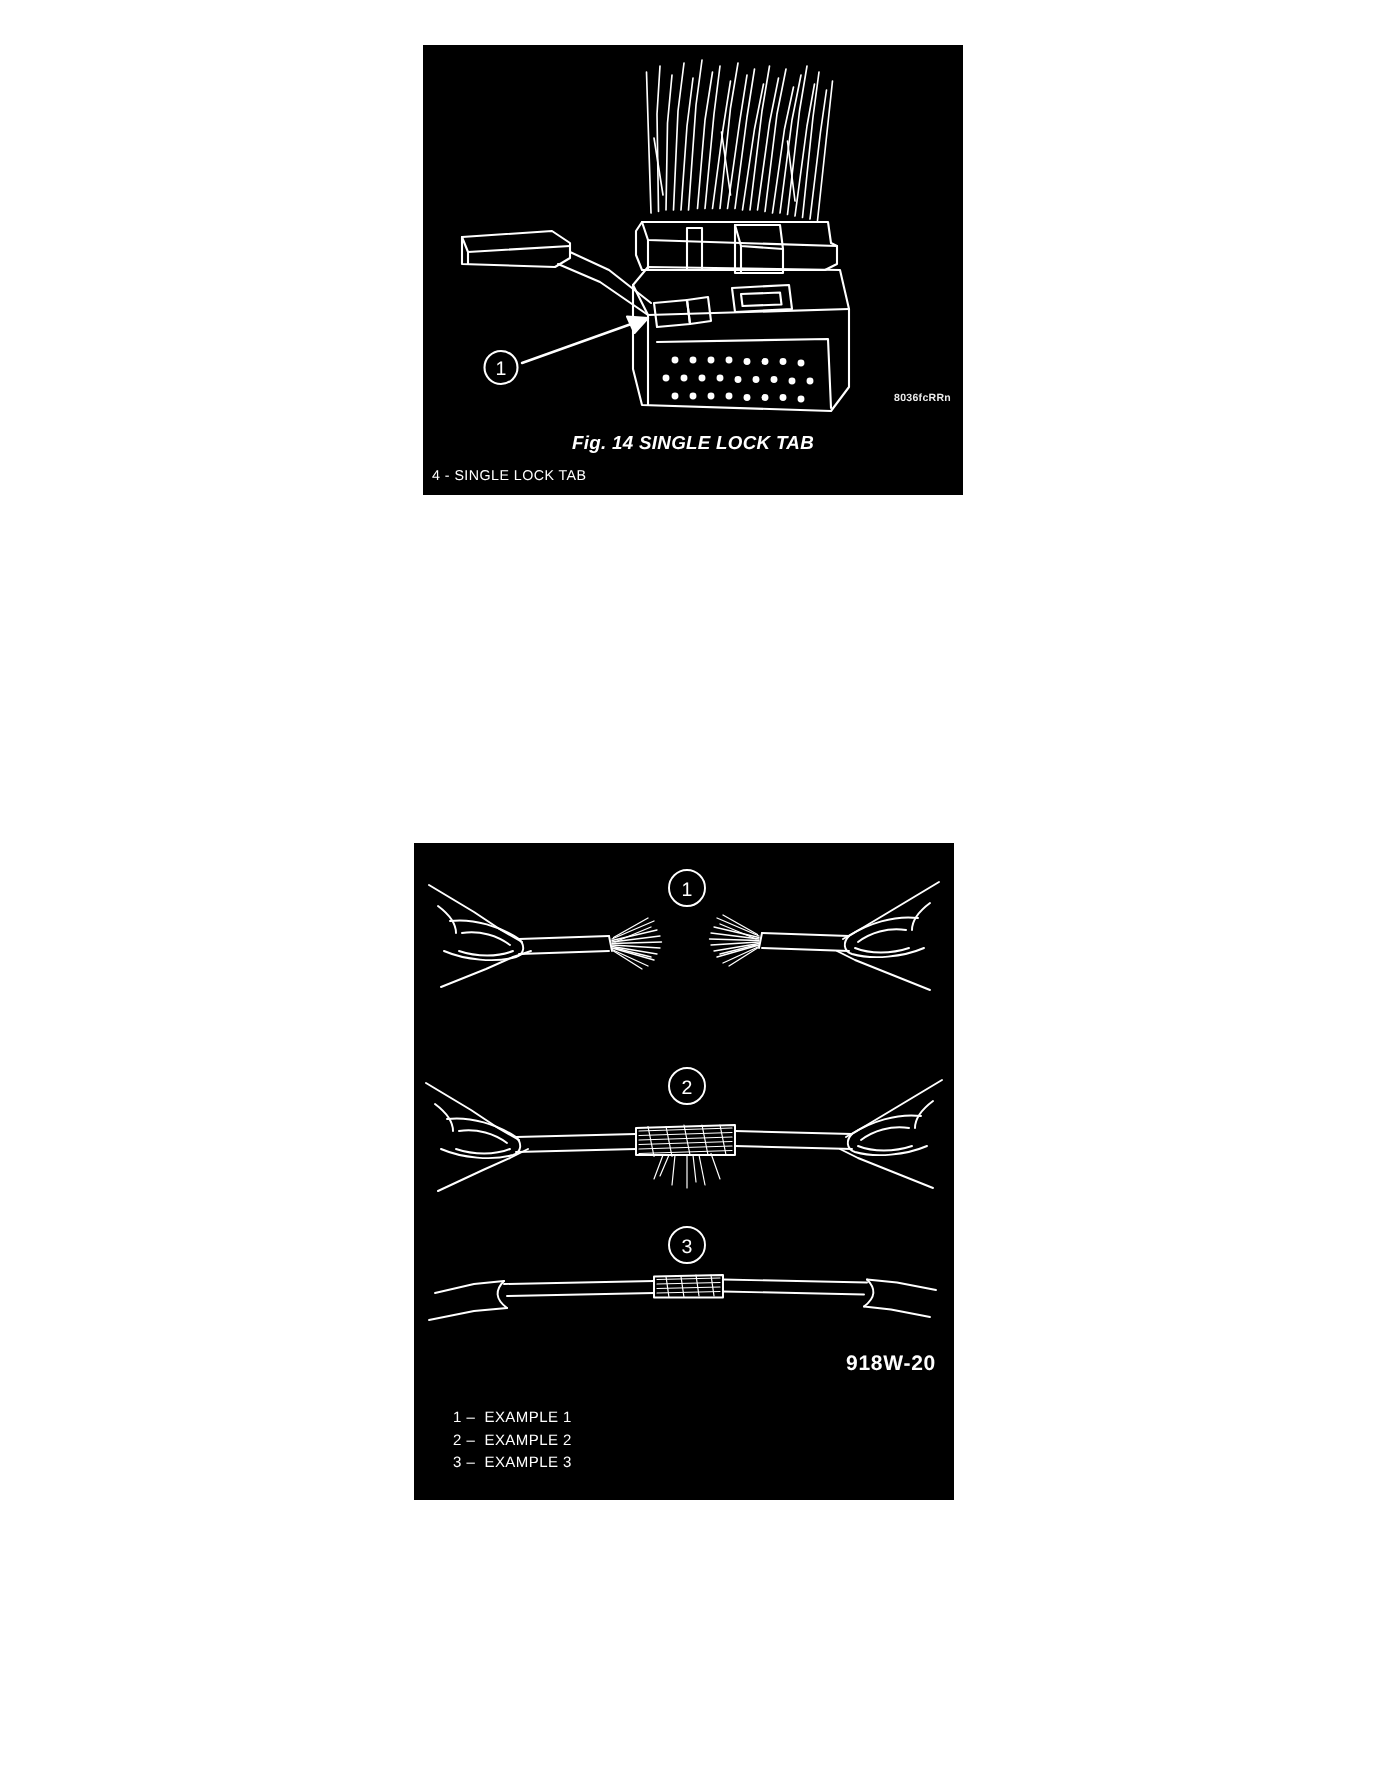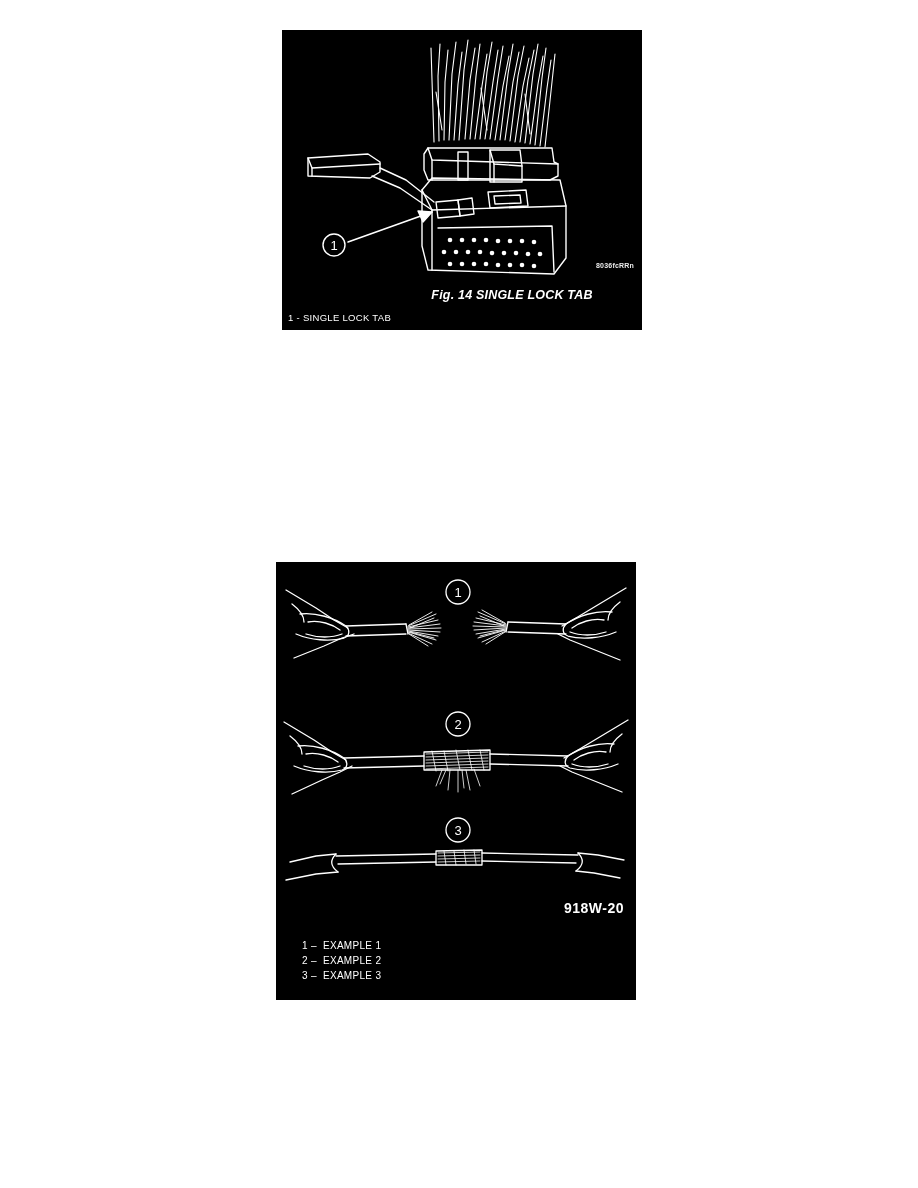--- a/index.html
+++ b/index.html
@@ -27,29 +27,28 @@
     overflow: hidden;
   }
   .fig14-art {
     position: absolute;
     left: 0; top: 0;
     width: 360px;
     height: 250px;
   }
   .fig14-caption {
     position: absolute;
-    left: 16px;
+    left: 0;
     top: 258px;
     width: 360px;
     text-align: center;
     font-size: 12.5px;
     font-weight: bold;
     font-style: italic;
     letter-spacing: 0.2px;
-    padding-left: 34px;
   }
   .fig14-legend {
     position: absolute;
     left: 6px;
     top: 282px;
     font-size: 9.5px;
     letter-spacing: 0.3px;
   }
   .fig14-code {
     position: absolute;
@@ -193,21 +192,21 @@
     </g>
 
     <g>
       <circle cx="52" cy="215" r="11" fill="none" stroke="#ffffff" stroke-width="1.4"></circle>
       <text x="52" y="220" font-family="Liberation Sans, sans-serif" font-size="13" fill="#ffffff" text-anchor="middle">1</text>
     </g>
   </svg>
 
   <div class="fig14-code">8036fcRRn</div>
   <div class="fig14-caption">Fig. 14 SINGLE LOCK TAB</div>
-  <div class="fig14-legend">1 - SINGLE LOCK TAB</div>
+  <div class="fig14-legend">4 - SINGLE LOCK TAB</div>
 </div>
 
 <div class="figsp">
 
   <svg class="figsp-art" viewBox="0 0 360 360">
     <g fill="none" stroke="#ffffff" stroke-width="1.3" stroke-linejoin="round" stroke-linecap="round">
 
       <path d="M10 28 L40 46 L58 58 L72 66"></path>
       <path d="M18 96 L48 84 L66 76 L78 72"></path>
       <path d="M24 52 C40 50 58 56 70 64 C74 68 74 74 68 76 C54 80 34 78 20 72"></path>

